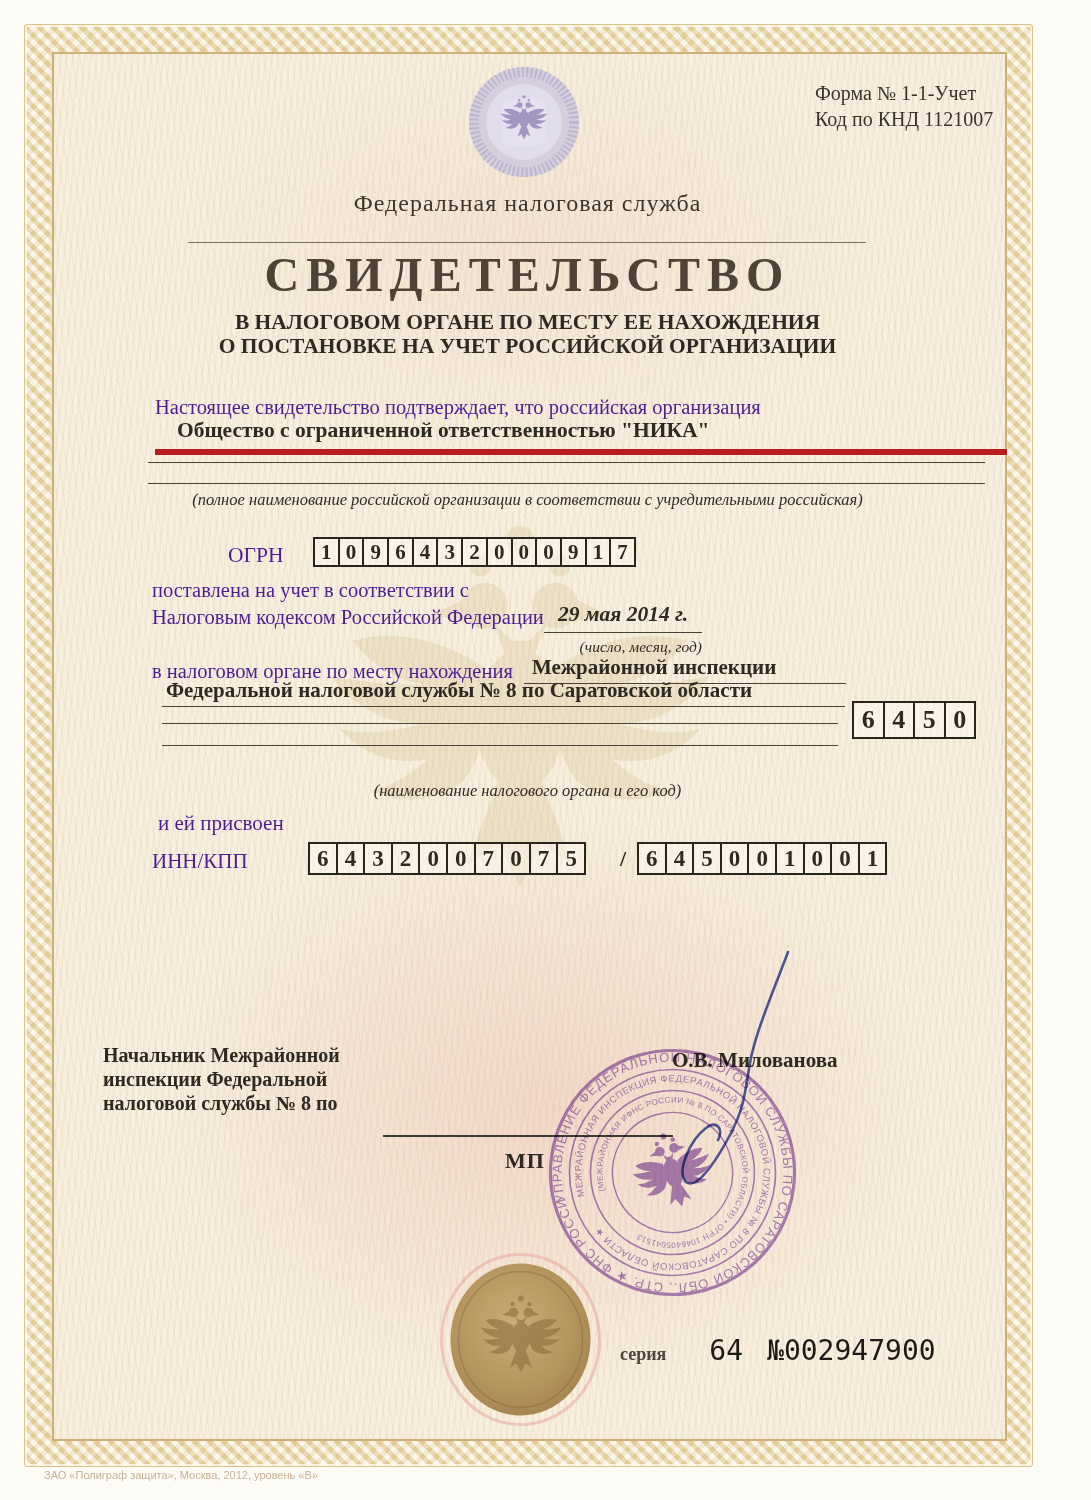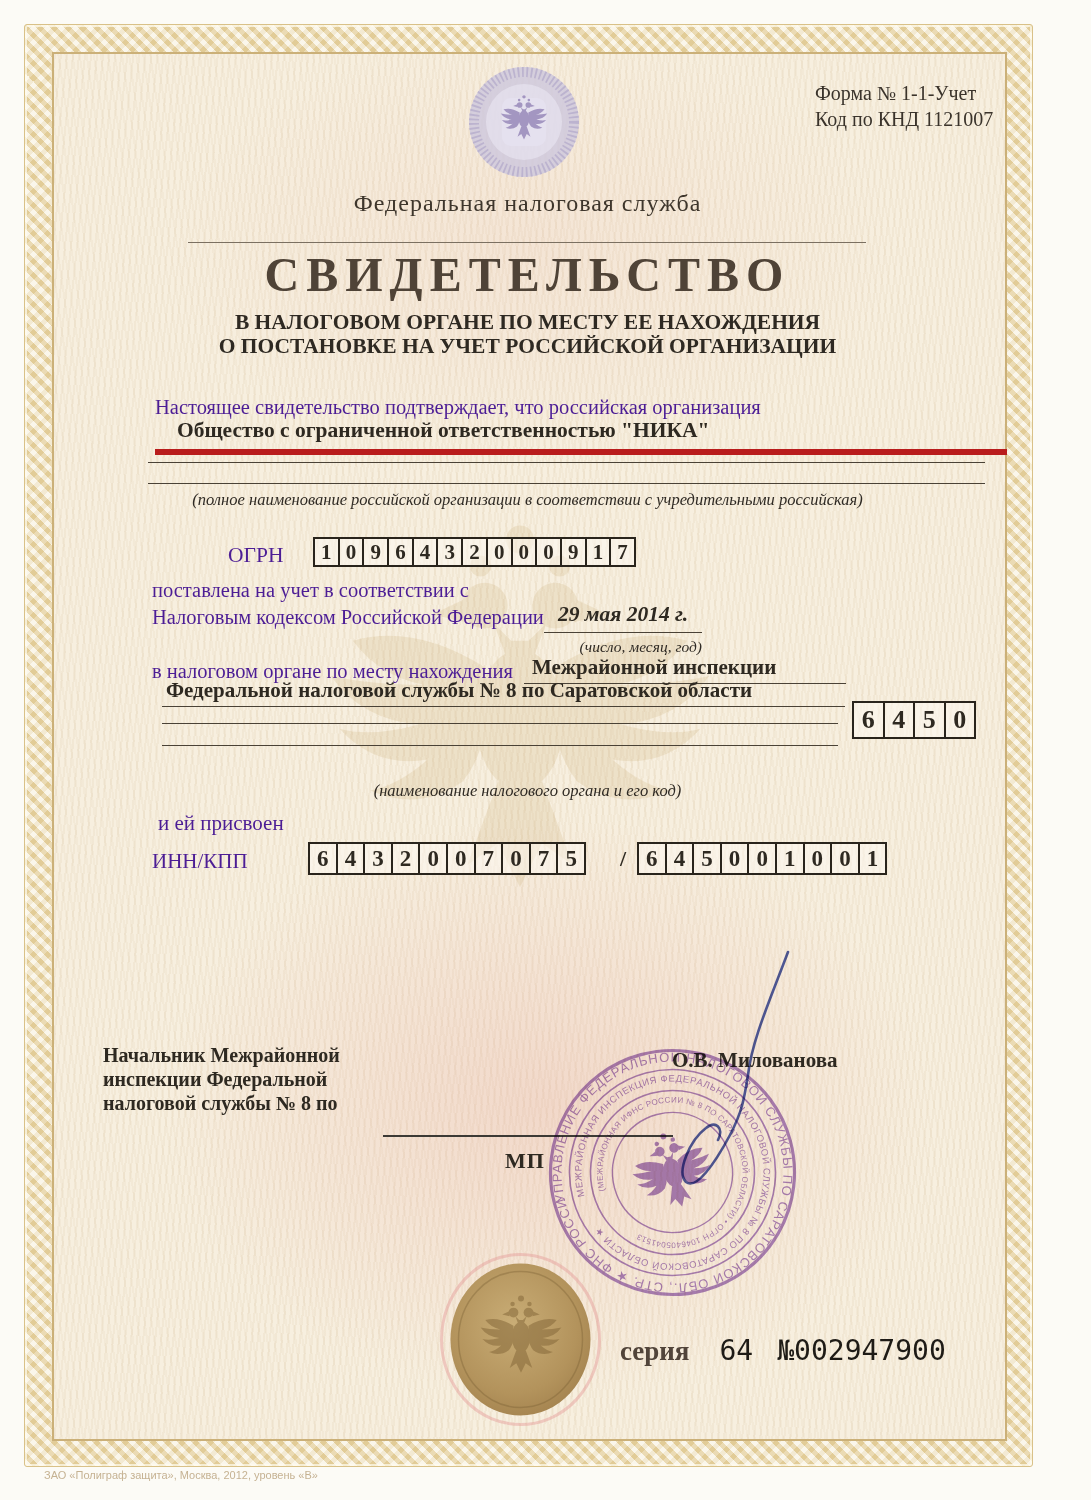--- a/index.html
+++ b/index.html
@@ -49,21 +49,21 @@
   }
   .cells .cell:first-child{margin-left:0;}
   .ogrn-cells .cell{width:26.7px; height:30px; font-size:21px;}
   .innkpp-cells .cell{width:29.6px; height:33px; font-size:23px;}
   .code-cells .cell{width:32.5px; height:38px; font-size:26px;}
   .official-title{left:87px; top:1043px; width:360px; font-size:20px; font-weight:bold; line-height:24px; color:#2e2921;margin-left:16px;}
   .official-name{left:672px; top:1048px; font-size:21px; font-weight:bold;}
   .sig-rule{left:383px; top:1111px; width:290px; height:24px; border-bottom:2px solid #3c3a35;}
   .mp{left:505px; top:1148px; font-size:22px; font-weight:bold; letter-spacing:1px;}
   .series-row{left:620px; top:1334px; display:flex; align-items:baseline;}
-  .series-word{font-size:27px; font-weight:bold; color:#51443a; margin-right:30px;}
+  .series-word{font-size:18px; font-weight:bold; color:#51443a; margin-right:43px;}
   .series-region{font-family:"DejaVu Sans Mono", monospace; font-size:28px; color:#1e1b16; margin-right:24px;}
   .series-number{font-family:"DejaVu Sans Mono", monospace; font-size:28px; color:#1e1b16;}
   .printer-note{left:44px; top:1469px; font-family:"Liberation Sans", sans-serif; font-size:11px; color:rgba(168,138,92,.65);}
   .stamp{mix-blend-mode:multiply; opacity:.82;}
   .signature{mix-blend-mode:multiply;}
   .watermark{opacity:.20;}
 </style>
 </head>
 <body>
 

